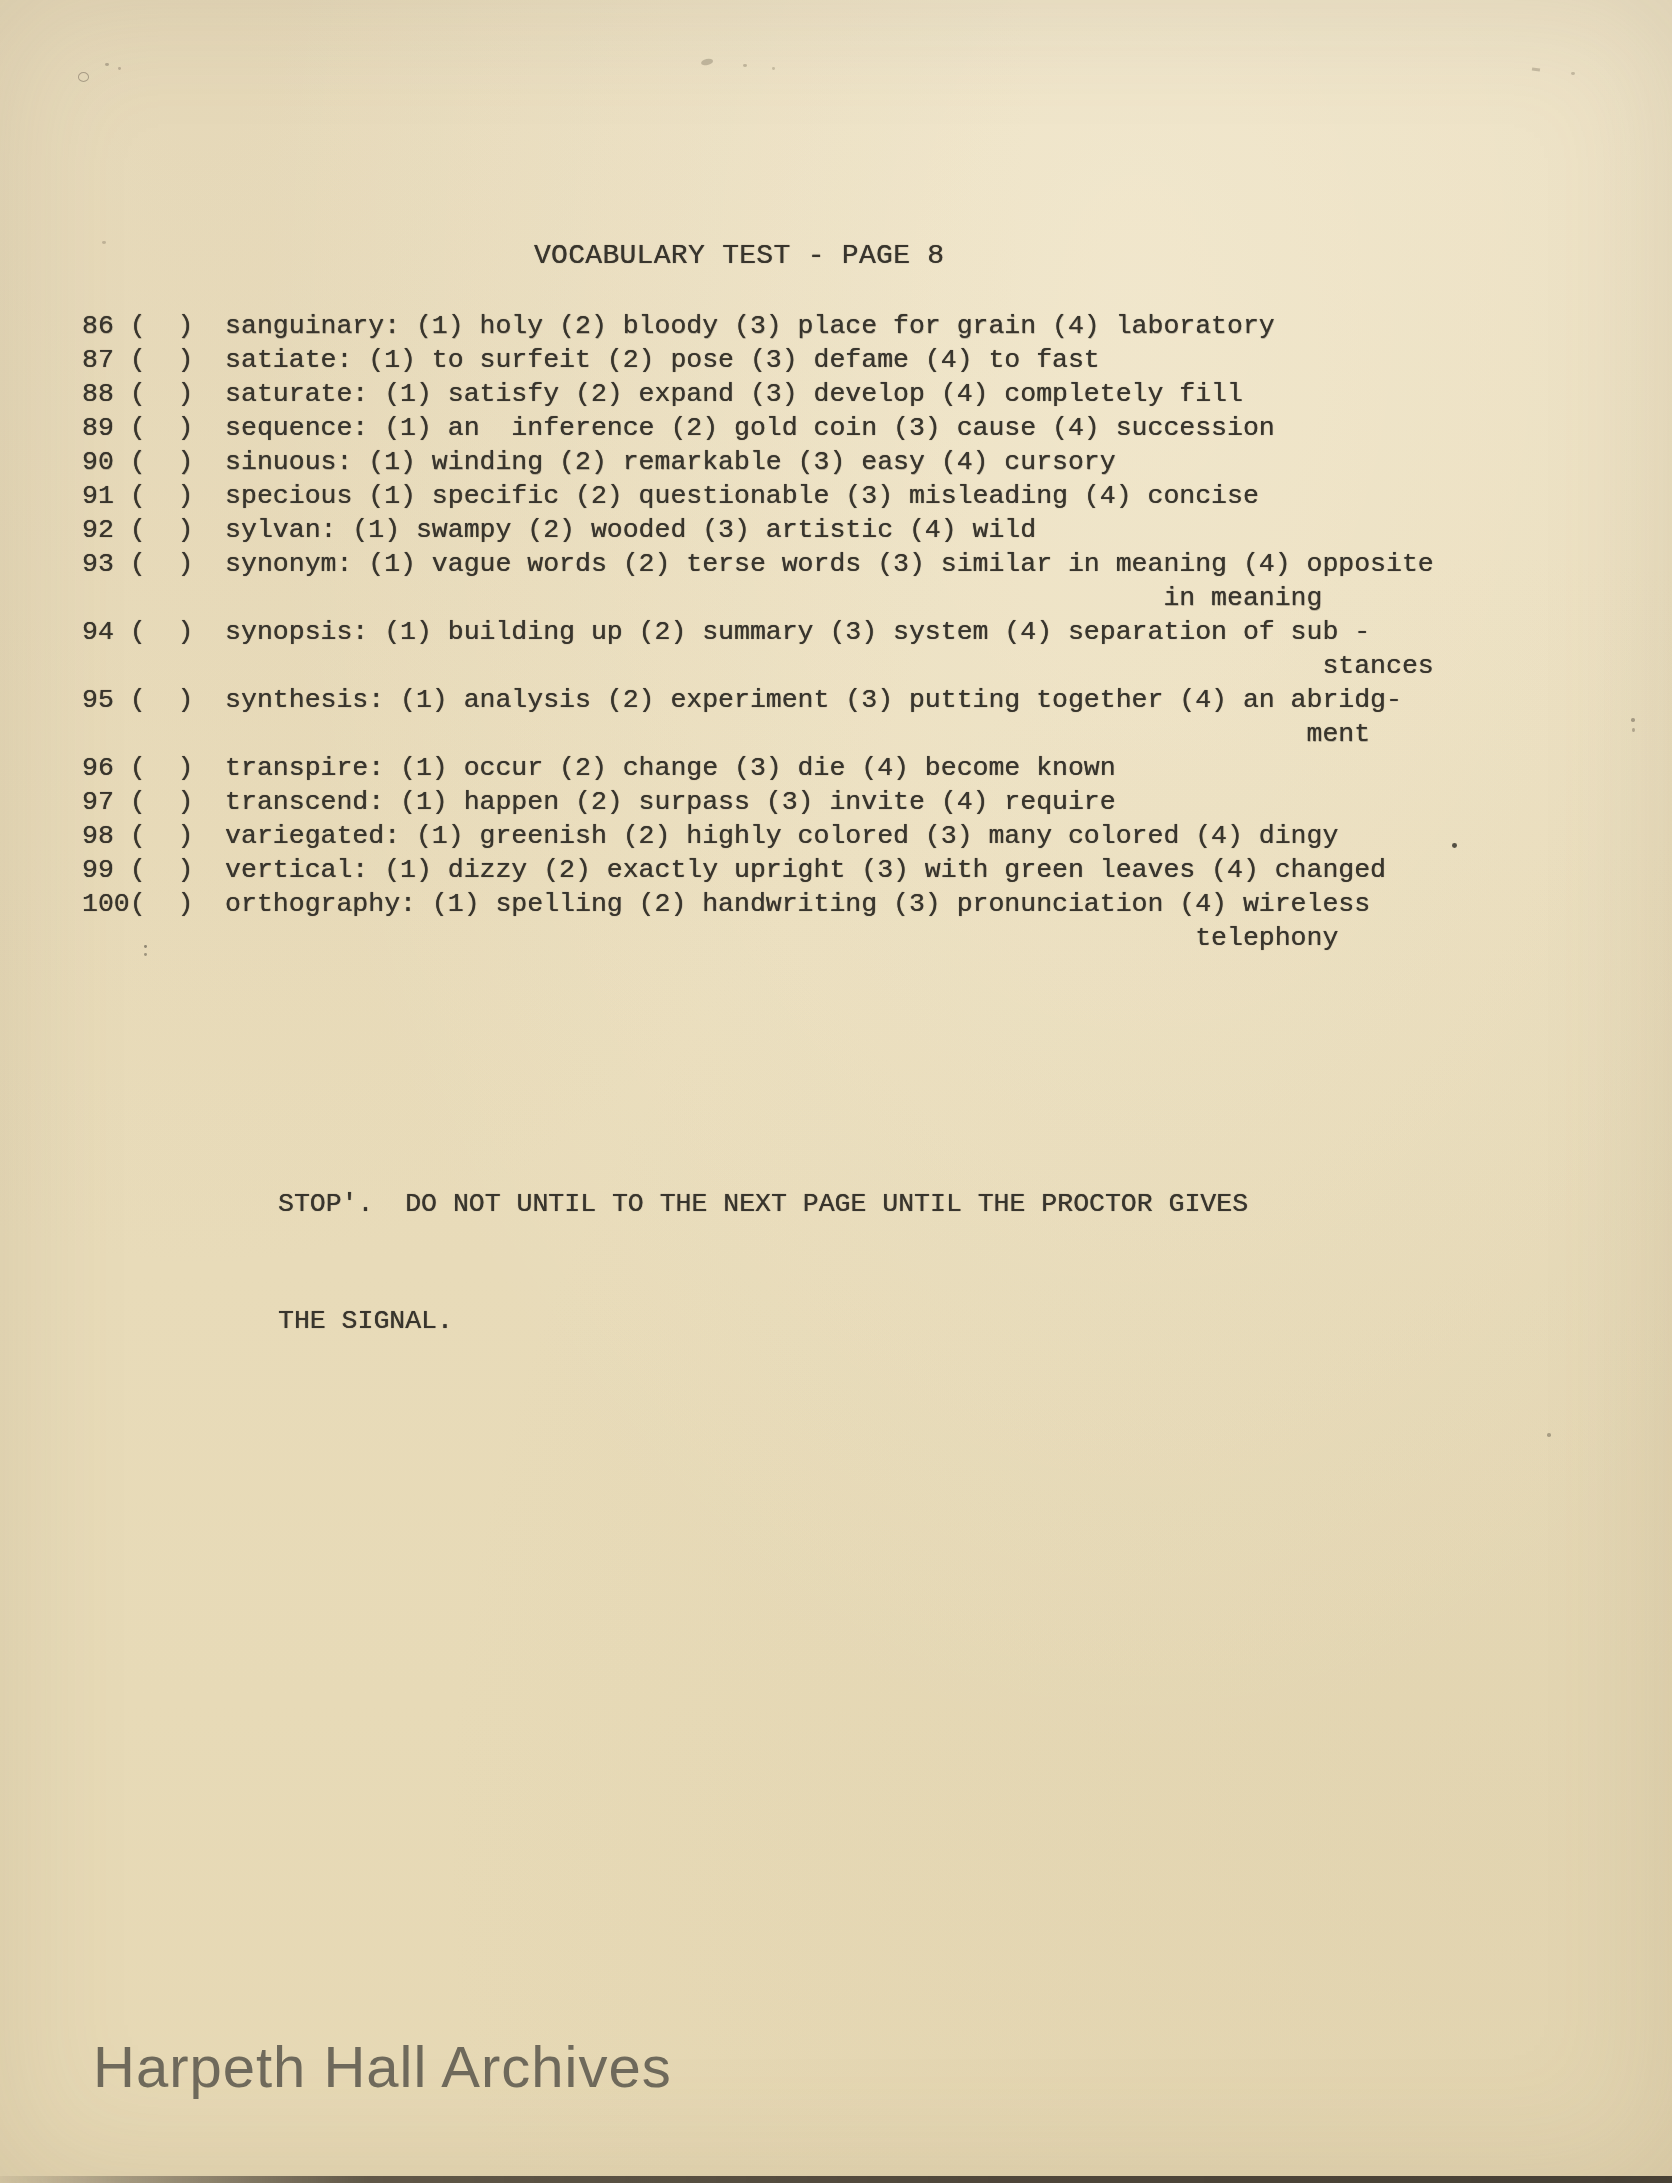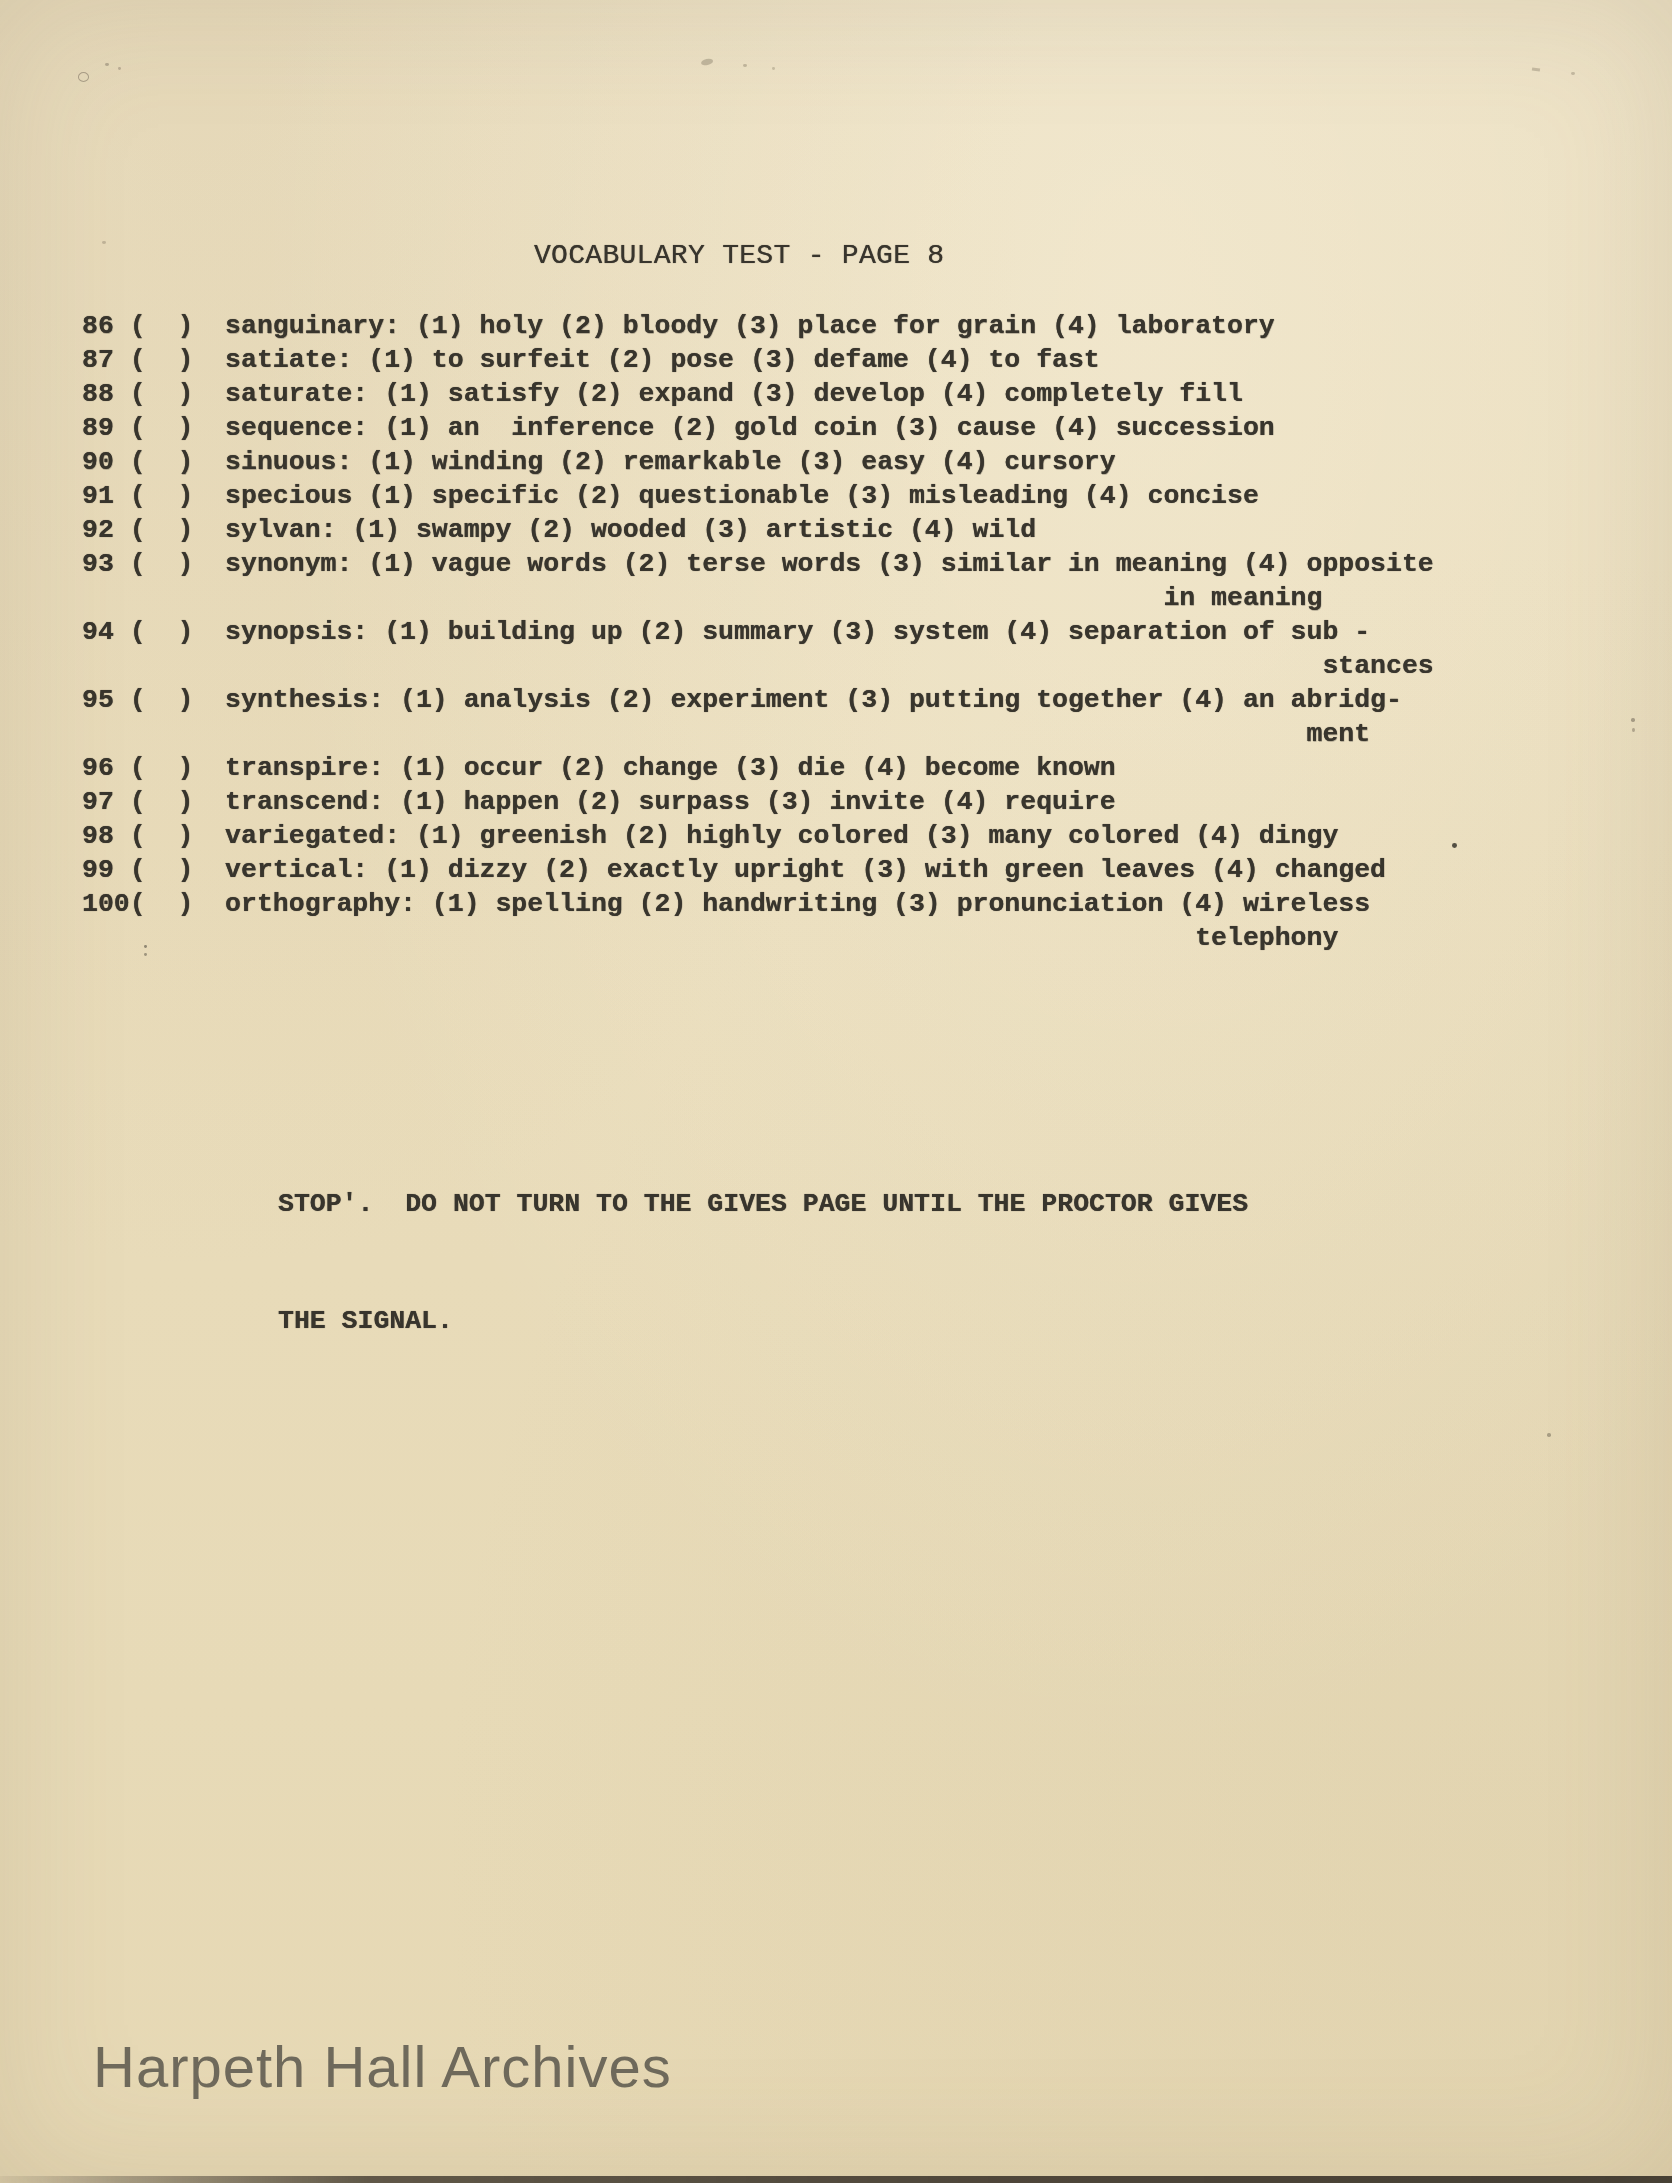--- a/index.html
+++ b/index.html
@@ -18,21 +18,20 @@
       linear-gradient(180deg,#ebdfc2 0%, #e9dcbb 38%, #e7dab7 78%, #e6d8b4 100%);
   }
   .page::after{
     content:"";position:absolute;inset:0;pointer-events:none;
     box-shadow:inset 0 0 132px rgba(125,108,76,0.16);
   }
   .typed{
     color:var(--ink,#38352d);
     white-space:pre;
     text-shadow:0 0 0.8px rgba(50,46,39,0.85), 0.5px 0.3px 0 rgba(50,46,39,0.22);
-    font-weight:bold;
   }
   .doc-title{
     position:absolute;left:534px;top:240px;
     font-size:28px;font-weight:normal;margin:0;letter-spacing:0.3px;
   }
   .typed-list{
     position:absolute;left:82px;top:309px;
     font-size:26.5px;
   }
   .typed-line{height:34px;line-height:34px;}
@@ -65,21 +64,21 @@
 </head>
 <body>
 
 <div class="page">
 
   <h1 class="doc-title typed">VOCABULARY TEST - PAGE 8</h1>
 
   <div class="typed-list typed" id="typed-list"><div class="typed-line">86 (  )  sanguinary: (1) holy (2) bloody (3) place for grain (4) laboratory</div><div class="typed-line">87 (  )  satiate: (1) to surfeit (2) pose (3) defame (4) to fast</div><div class="typed-line">88 (  )  saturate: (1) satisfy (2) expand (3) develop (4) completely fill</div><div class="typed-line">89 (  )  sequence: (1) an  inference (2) gold coin (3) cause (4) succession</div><div class="typed-line">90 (  )  sinuous: (1) winding (2) remarkable (3) easy (4) cursory</div><div class="typed-line">91 (  )  specious (1) specific (2) questionable (3) misleading (4) concise</div><div class="typed-line">92 (  )  sylvan: (1) swampy (2) wooded (3) artistic (4) wild</div><div class="typed-line">93 (  )  synonym: (1) vague words (2) terse words (3) similar in meaning (4) opposite</div><div class="typed-line" style="padding-left: 68ch;">in meaning</div><div class="typed-line">94 (  )  synopsis: (1) building up (2) summary (3) system (4) separation of sub -</div><div class="typed-line" style="padding-left: 78ch;">stances</div><div class="typed-line">95 (  )  synthesis: (1) analysis (2) experiment (3) putting together (4) an abridg-</div><div class="typed-line" style="padding-left: 77ch;">ment</div><div class="typed-line">96 (  )  transpire: (1) occur (2) change (3) die (4) become known</div><div class="typed-line">97 (  )  transcend: (1) happen (2) surpass (3) invite (4) require</div><div class="typed-line">98 (  )  variegated: (1) greenish (2) highly colored (3) many colored (4) dingy</div><div class="typed-line">99 (  )  vertical: (1) dizzy (2) exactly upright (3) with green leaves (4) changed</div><div class="typed-line">100(  )  orthography: (1) spelling (2) handwriting (3) pronunciation (4) wireless</div><div class="typed-line" style="padding-left: 70ch;">telephony</div></div>
 
   <div class="stop-block typed">
-    <div class="stop-line-1">STOP'.  DO NOT TURN TO THE GIVES PAGE UNTIL THE PROCTOR GIVES</div>
+    <div class="stop-line-1">STOP'.  DO NOT UNTIL TO THE NEXT PAGE UNTIL THE PROCTOR GIVES</div>
     <div class="stop-line-2">THE SIGNAL.</div>
   </div>
 
   <div class="watermark">Harpeth Hall Archives</div>
 
   <div class="speck" style="left:78px;top:72px;width:9px;height:7.7px;border:1.4px solid rgba(110,100,85,0.5);border-radius:50%;"></div>
   <div class="speck dot" style="left:105px;top:63px;width:3.5px;height:2.8px;background:rgba(120,110,95,0.45);"></div>
   <div class="speck dot" style="left:118px;top:67px;width:2.8px;height:2.8px;background:rgba(120,110,95,0.4);"></div>
   <div class="speck" style="left:701px;top:59px;width:12px;height:5.6px;background:rgba(128,118,98,0.4);border-radius:50%;transform:rotate(-12deg);"></div>
   <div class="speck dot" style="left:743px;top:64px;width:3.5px;height:2.8px;background:rgba(128,118,98,0.4);"></div>

